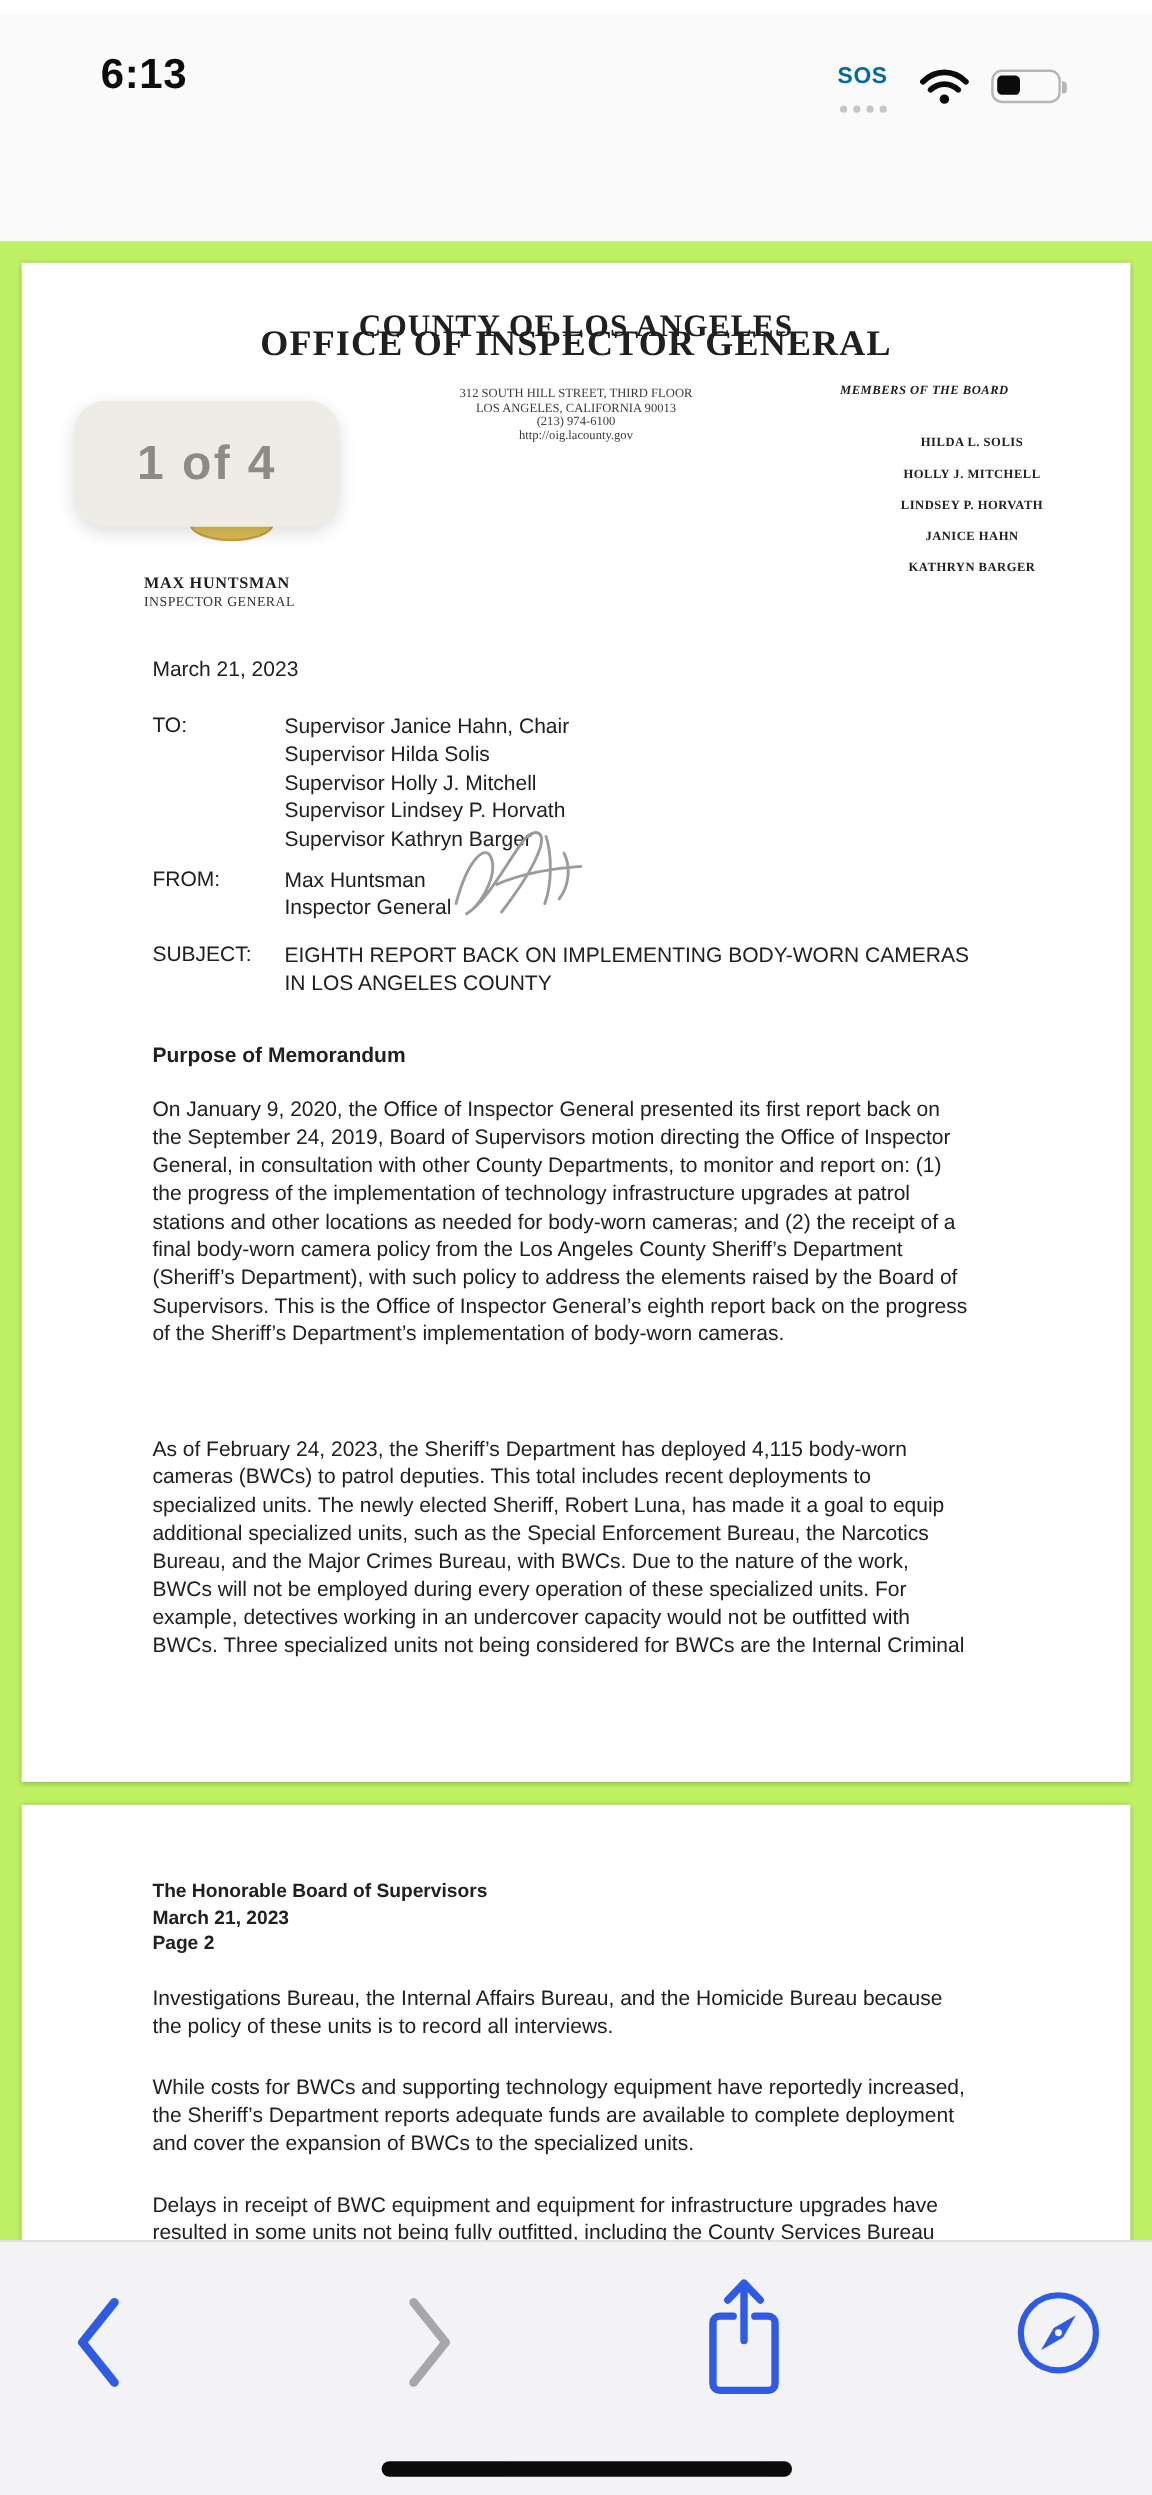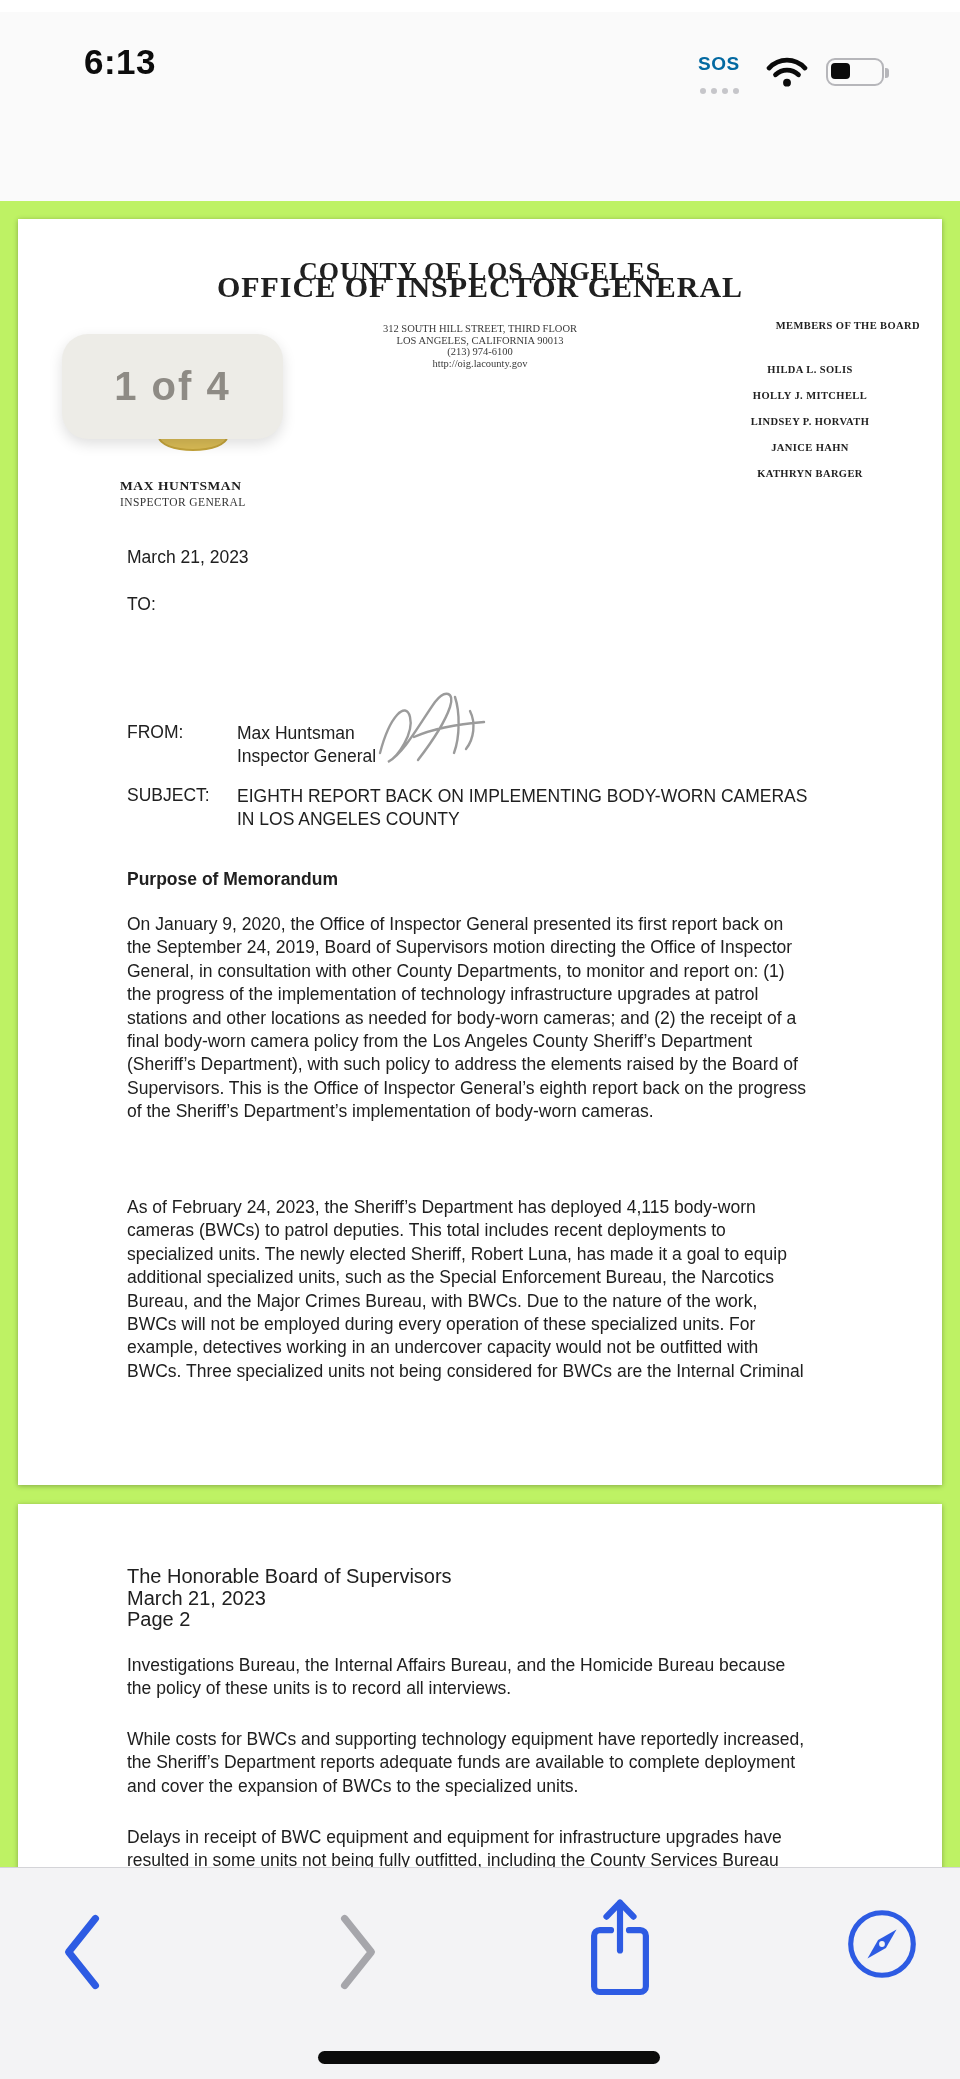--- a/index.html
+++ b/index.html
@@ -31,21 +31,21 @@
   .page{position:absolute;left:18px;width:924px;background:#ffffff;box-shadow:0 1px 5px rgba(0,0,0,.30);color:#202020;}
   .page1{top:18px;height:1266px;}
   .page2{top:1303px;height:372px;overflow:hidden;}
 
   .serif{font-family:"Liberation Serif",serif;}
 
   
   .lh-county{position:absolute;left:0;top:38px;width:100%;text-align:center;font-size:26px;font-weight:bold;letter-spacing:1px;}
   .lh-office{position:absolute;left:0;top:51px;width:100%;text-align:center;font-size:30px;font-weight:bold;letter-spacing:1px;}
   .lh-address{position:absolute;left:0;top:104px;width:100%;text-align:center;font-size:10.5px;line-height:11.6px;white-space:pre-line;color:#3a3a3a;}
-  .board-title{position:absolute;left:682px;top:101px;width:220px;text-align:right;font-size:10.5px;font-weight:bold;letter-spacing:.4px;}
+  .board-title{position:absolute;left:682px;top:101px;width:220px;text-align:left;font-size:10.5px;font-weight:bold;letter-spacing:.4px;font-style:italic;}
   .board-names{position:absolute;left:682px;top:138px;width:220px;text-align:center;font-size:10.5px;font-weight:bold;line-height:26px;letter-spacing:.4px;white-space:pre-line;}
   .seal{position:absolute;left:140px;top:204px;width:66px;height:24px;background:#d9bb55;border:2px solid #c2a23a;border-radius:50%;}
   .page-pill{position:absolute;left:44px;top:115px;width:221px;height:105px;background:#edece7;border-radius:26px;box-shadow:0 5px 14px rgba(0,0,0,.13);display:flex;align-items:center;justify-content:center;font-size:40px;font-weight:bold;color:#8e8b85;letter-spacing:2px;}
   .official-name{position:absolute;left:102px;top:259px;font-size:13.5px;font-weight:bold;letter-spacing:.6px;}
   .official-title{position:absolute;left:102px;top:277px;font-size:11.5px;letter-spacing:.4px;color:#333;}
 
   
   .doc-text{font-size:17.5px;line-height:23.4px;white-space:pre-line;}
   .date-line{position:absolute;left:109px;top:328px;font-size:17.5px;}
   .memo-label{position:absolute;left:109px;font-size:17.5px;}
@@ -55,21 +55,21 @@
   .row-subject{top:566px;}
   .signature{position:absolute;left:340px;top:462px;}
   .h-bold{position:absolute;left:109px;width:800px;font-size:17.5px;font-weight:bold;}
   .h1-pos{top:650px;}
   .para{position:absolute;left:109px;width:805px;}
   .p1-pos{top:694px;}
   .h2-pos{top:932px;}
   .p2-pos{top:977px;}
 
   
-  .p2-header{position:absolute;left:109px;top:62px;font-size:20px;line-height:21.6px;white-space:pre-line;}
+  .p2-header{position:absolute;left:109px;top:62px;font-size:16px;line-height:21.6px;white-space:pre-line;font-weight:bold;}
   .p2a-pos{top:150px;}
   .p2b-pos{top:224px;}
   .p2c-pos{top:322px;}
 
   
   .toolbar{position:absolute;left:0;top:1855px;width:960px;height:224px;background:#f3f3f5;border-top:1px solid #d4d4d8;}
   .tb-btn{position:absolute;cursor:pointer;}
   .home-indicator{position:absolute;left:318px;top:2039px;width:342px;height:13px;border-radius:7px;background:#0b0b0b;}
 </style>
 </head>
@@ -118,20 +118,25 @@
 
       <div class="seal"></div>
       <div class="page-pill">1 of 4</div>
 
       <div class="official-name serif">MAX HUNTSMAN</div>
       <div class="official-title serif">INSPECTOR GENERAL</div>
 
       <div class="date-line">March 21, 2023</div>
 
       <div class="memo-label row-to">TO:</div>
+      <div class="memo-value doc-text row-to">Supervisor Janice Hahn, Chair
+Supervisor Hilda Solis
+Supervisor Holly J. Mitchell
+Supervisor Lindsey P. Horvath
+Supervisor Kathryn Barger</div>
 
       <div class="memo-label row-from">FROM:</div>
       <div class="memo-value doc-text row-from">Max Huntsman
 Inspector General</div>
 
       <div class="signature">
         <svg width="170" height="95" viewBox="0 0 170 95">
           <path d="M22,72 C32,34 48,20 52,36 C56,52 40,76 30,81 C47,71 62,42 77,21 C87,8 97,11 92,26 C86,44 70,66 60,79 M56,56 C74,48 100,43 126,41 M97,16 C102,31 102,56 96,72 M112,30 C118,42 116,58 108,68" fill="none" stroke="#9b9b9b" stroke-width="2.4" stroke-linecap="round"></path>
         </svg>
       </div>

